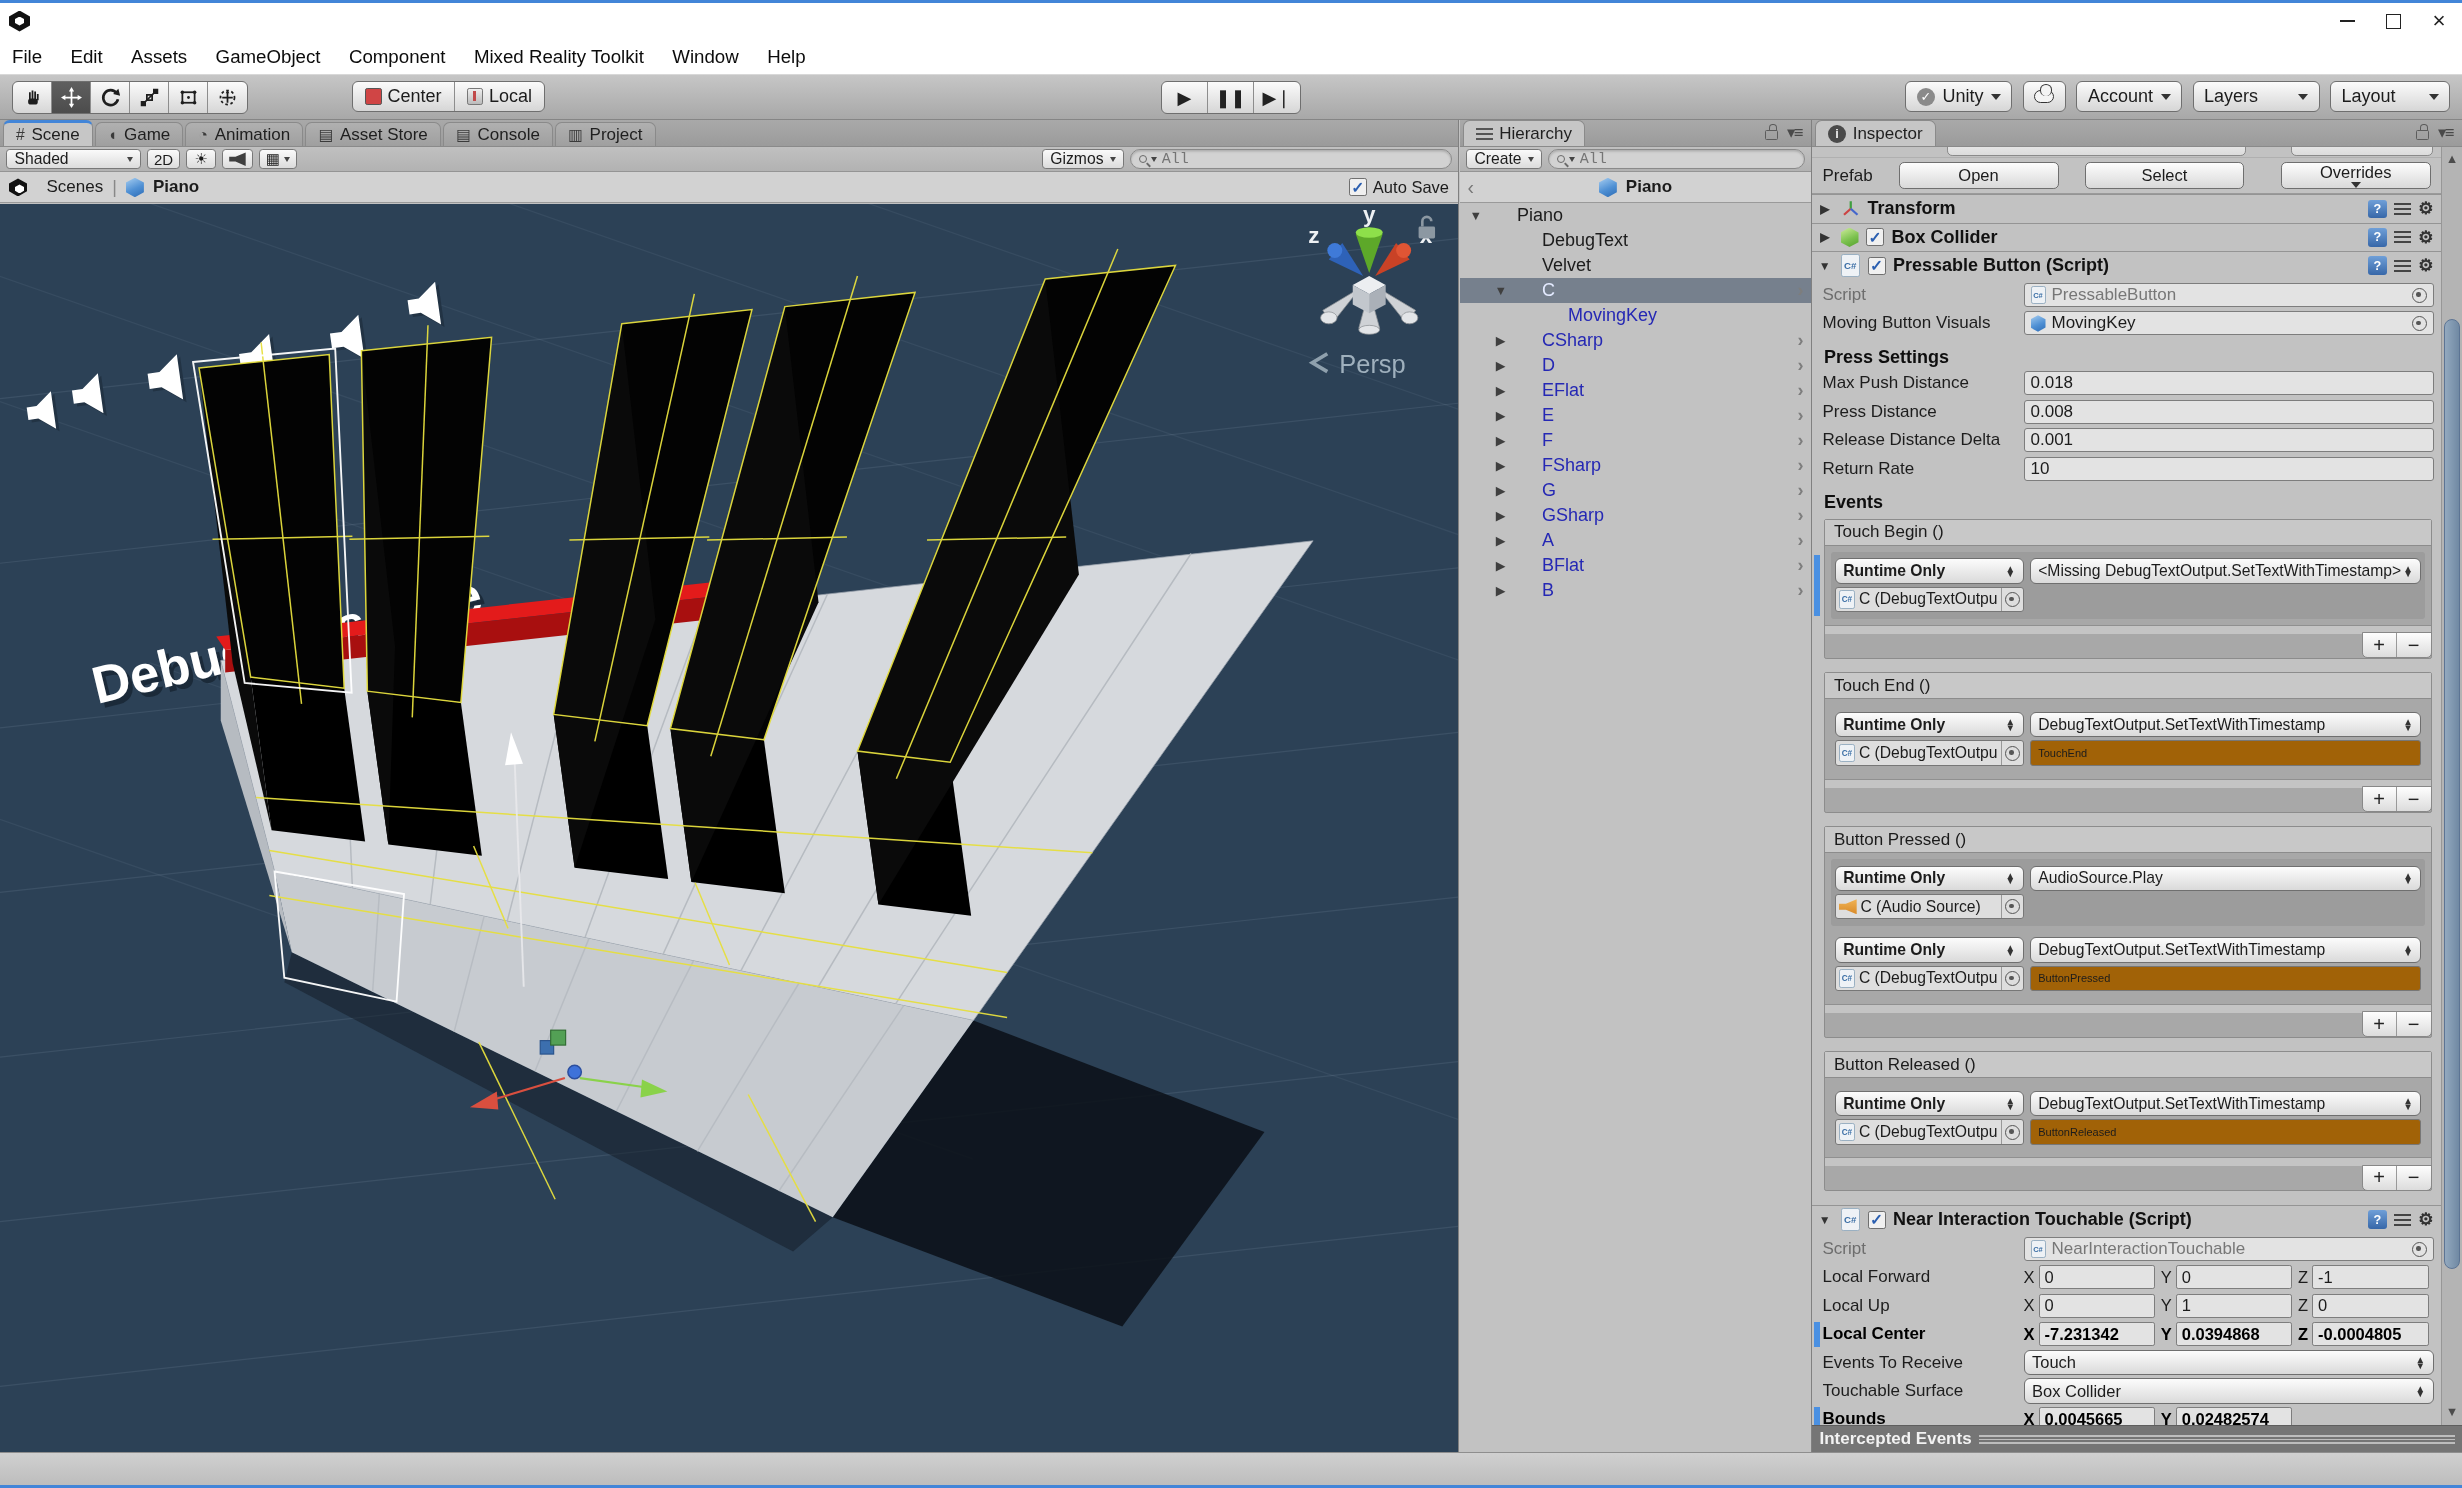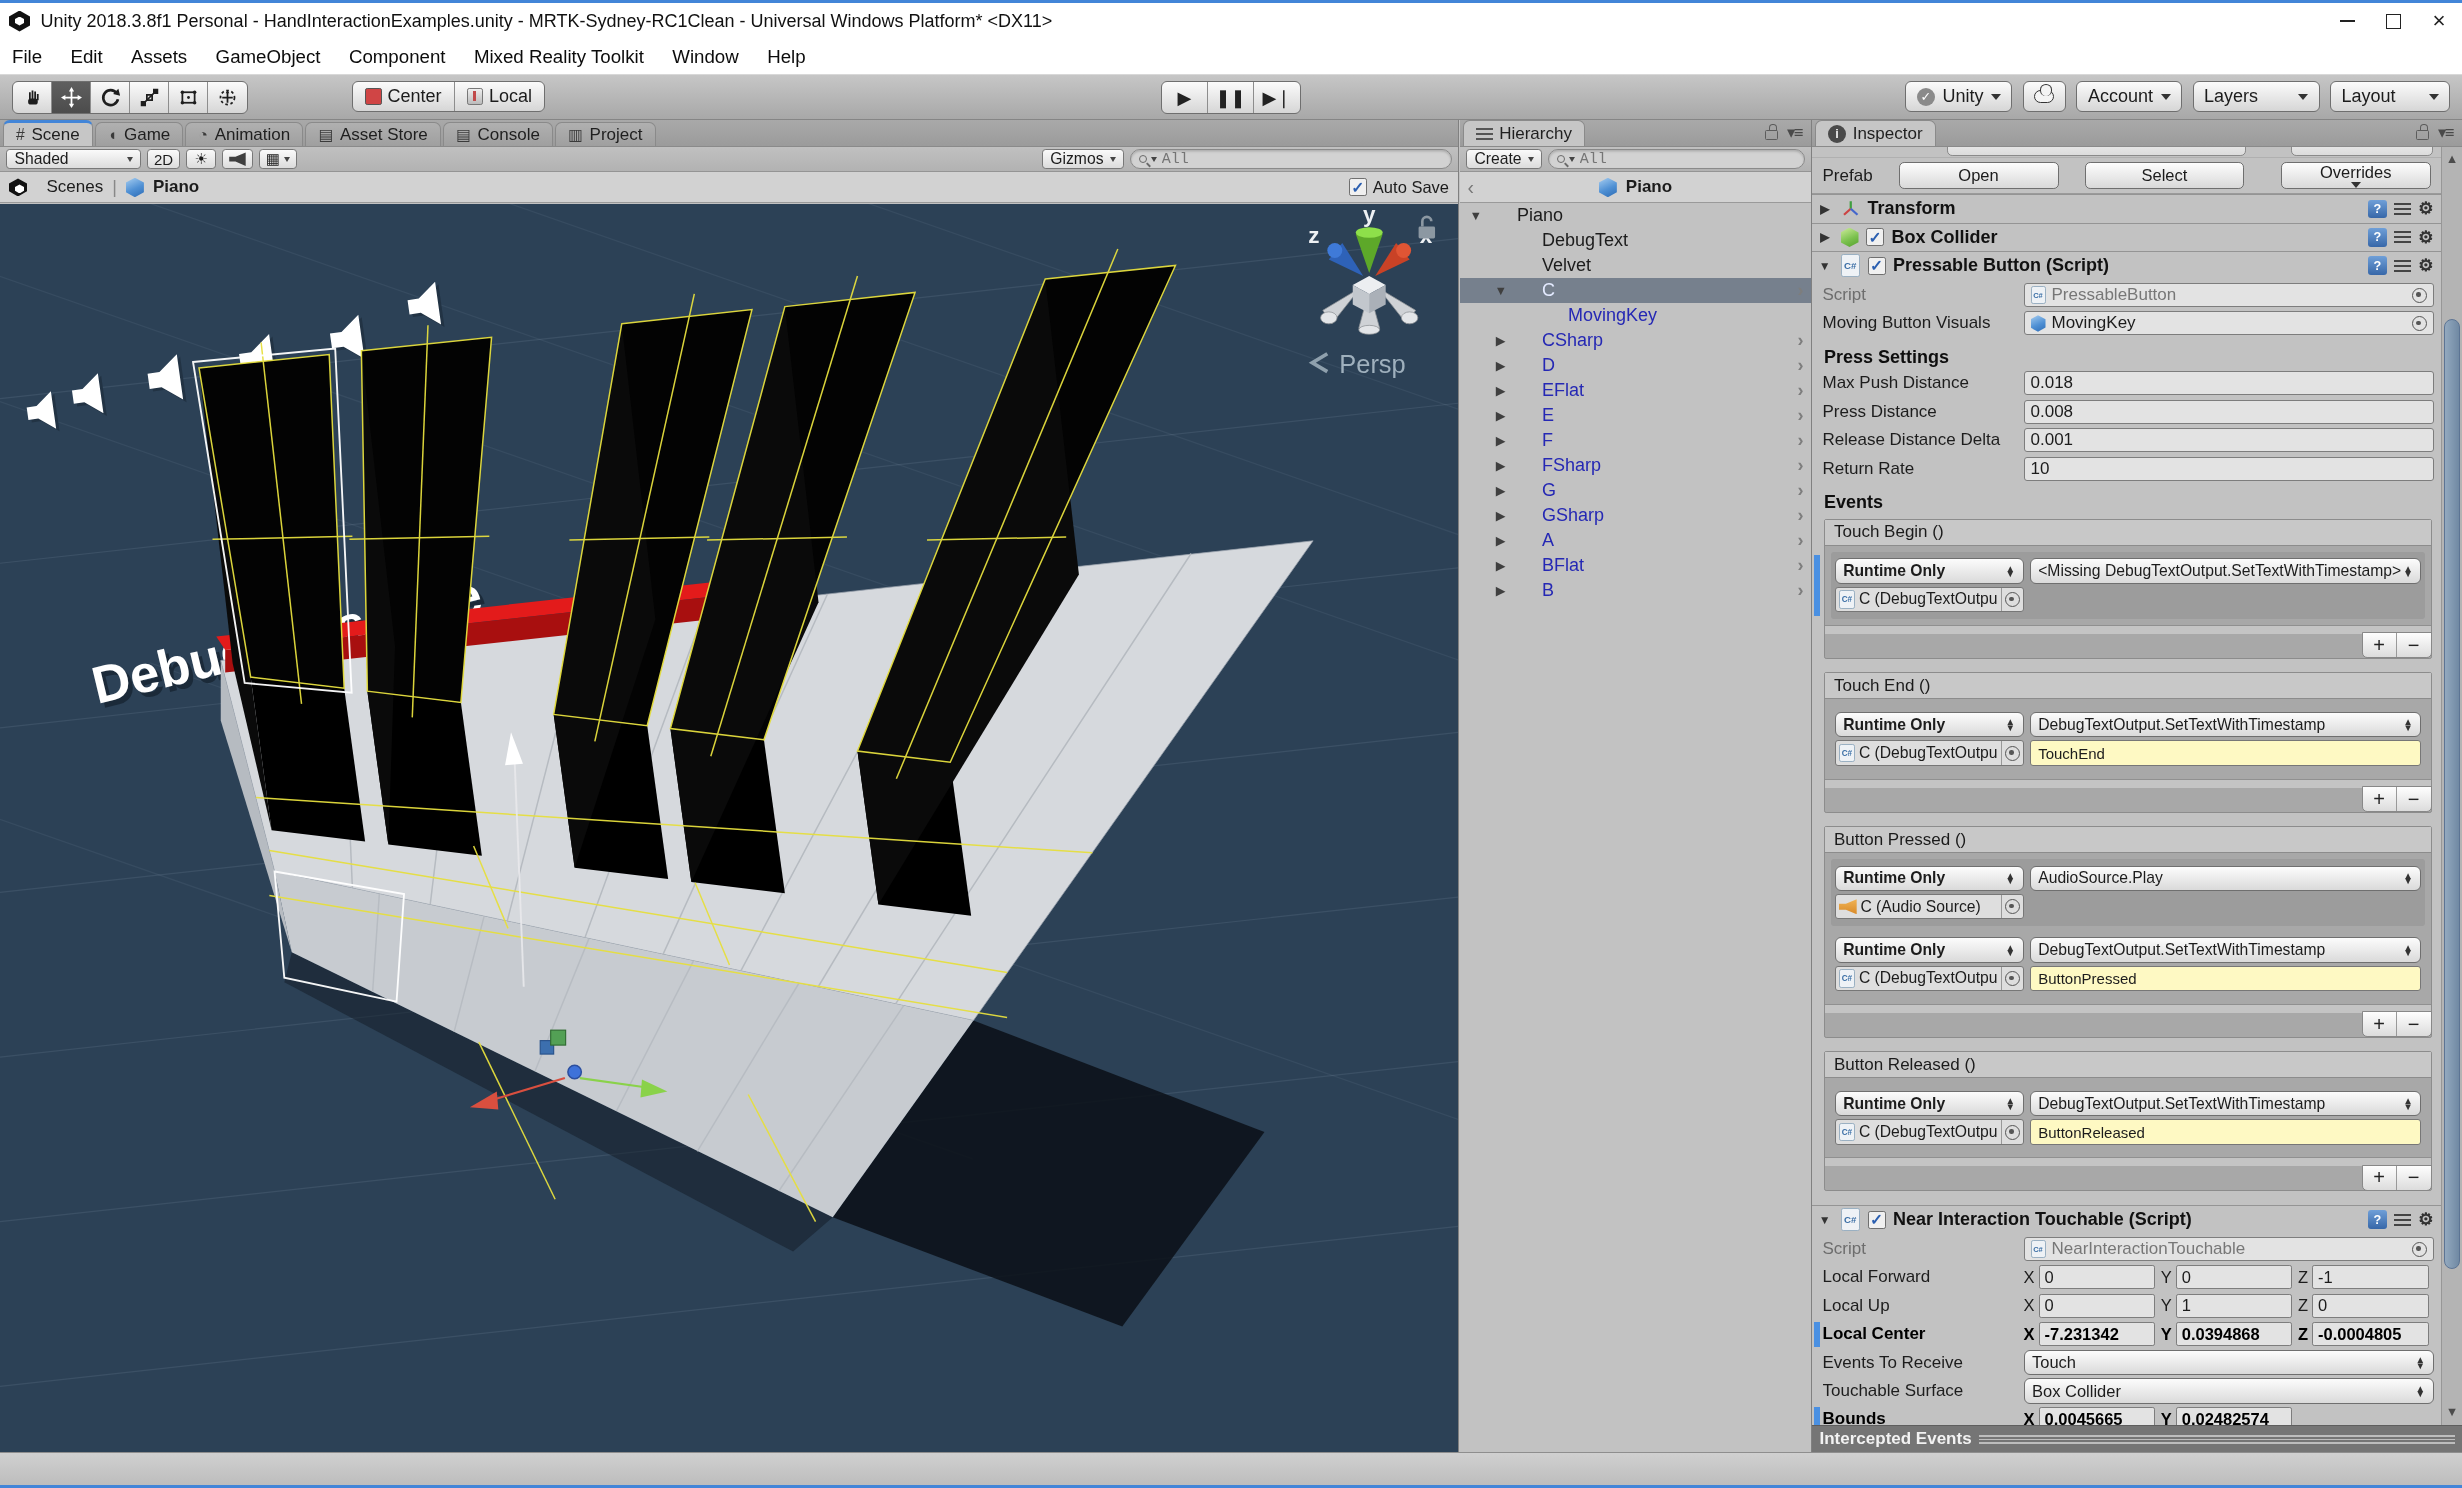--- a/index.html
+++ b/index.html
@@ -147,37 +147,36 @@
   .eb-entry.darker{background:#9c9c9c;}
   .eb-row{display:flex;gap:6px;margin:3px 0;}
   .eb-mode{width:189px;flex:0 0 auto;height:25.4px;border:0.7px solid #6f6f6f;border-radius:6px;background:linear-gradient(#fcfcfc,#dadada);display:flex;align-items:center;padding:0 7.5px;font-size:15.7px;font-weight:bold;}
   .eb-func{flex:1;height:25.4px;border:0.7px solid #6f6f6f;border-radius:6px;background:linear-gradient(#fcfcfc,#dadada);display:flex;align-items:center;padding:0 7.5px;font-size:15.7px;overflow:hidden;white-space:nowrap;}
   .eb-target{width:189px;flex:0 0 auto;height:25.4px;background:#dedede;border:0.7px solid #777;border-radius:3px;display:flex;align-items:center;padding:0 3px;gap:3.7px;overflow:hidden;}
   .eb-target .ttext{flex:1;overflow:hidden;white-space:nowrap;font-size:15.7px;}
   .eb-target .picker-cell{border-left:0.7px solid #999;padding-left:3px;height:100%;display:flex;align-items:center;flex:0 0 auto;}
   .eb-target .ticon{display:none;}
   .icon-cs .ticon.t-cs{display:flex;width:16.5px;height:18.7px;font-size:8.2px;}
   .icon-audio .ticon.t-audio{display:flex;width:18px;height:15px;}
-  .eb-arg{flex:1;height:25.4px;background:#fef9c3;border:0.7px solid #777;border-radius:3px;display:flex;align-items:center;padding:0 7.5px;font-size:15px;}
+  .eb-arg{flex:1;height:25.4px;background:#a16207;border:0.7px solid #777;border-radius:3px;display:flex;align-items:center;padding:0 7.5px;font-size:11px;}
   .no-arg .eb-arg{visibility:hidden;}
   .eb-footer{height:33px;position:relative;}
   .eb-strip{height:9px;background:#c4c4c4;border-top:0.7px solid #909090;}
   .eb-btns{position:absolute;right:-0.7px;top:7.5px;display:flex;border:0.7px solid #888;border-radius:0 0 5.2px 5.2px;background:linear-gradient(#fefefe,#dcdcdc);overflow:hidden;}
   .eb-btn{width:34px;height:24px;display:flex;align-items:center;justify-content:center;font-size:20px;color:#222;}
   .eb-btn:first-child{border-right:0.7px solid #999;}
   .intercepted{position:absolute;left:0;right:0;bottom:0;height:27px;background:#757575;border-top:0.7px solid #5e5e5e;display:flex;align-items:center;padding:0 7.5px;gap:7.5px;}
   .intercepted .ie-label{color:#f2f2f2;font-weight:bold;font-size:17px;white-space:nowrap;}
   .intercepted .ie-lines{flex:1;height:9px;background:repeating-linear-gradient(#cfcfcf 0 1.5px,transparent 1.5px 3.7px);opacity:.8;}
 </style>
 </head>
 <body>
 
 <div class="titlebar">
   <span class="unity-logo"></span>
-  <span>Unity 2018.3.8f1 Personal - HandInteractionExamples.unity - MRTK-Sydney-RC1Clean - Universal Windows Platform* &lt;DX11&gt;</span>
   <div class="win-controls">
     <span class="win-btn">
         <span class="mini"></span>
       </span>
     <span class="win-btn">
         <span class="maxi"></span>
       </span>
     <span class="win-btn">×</span>
   </div>
 </div>

